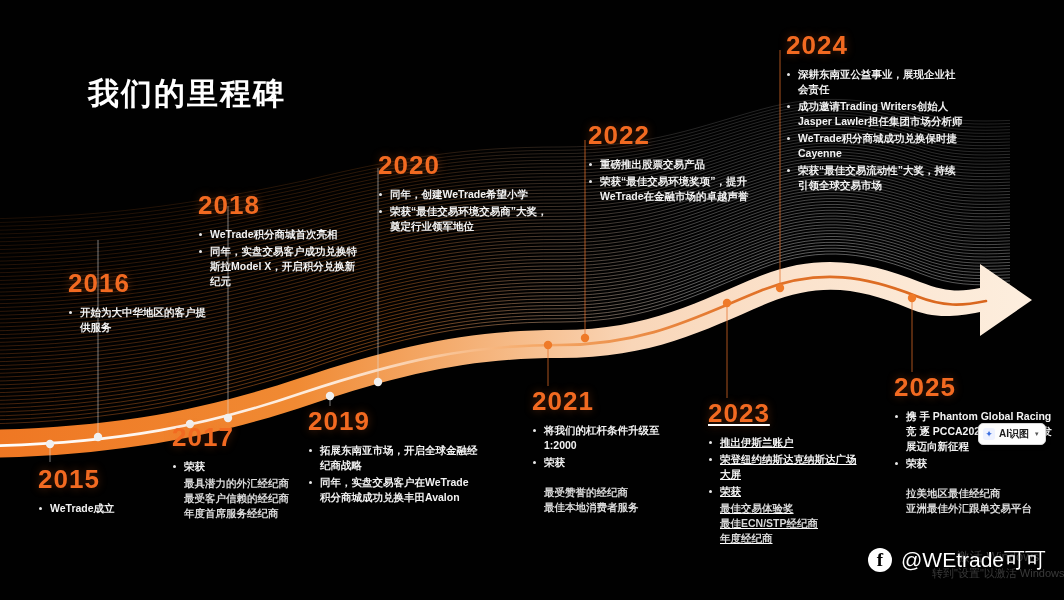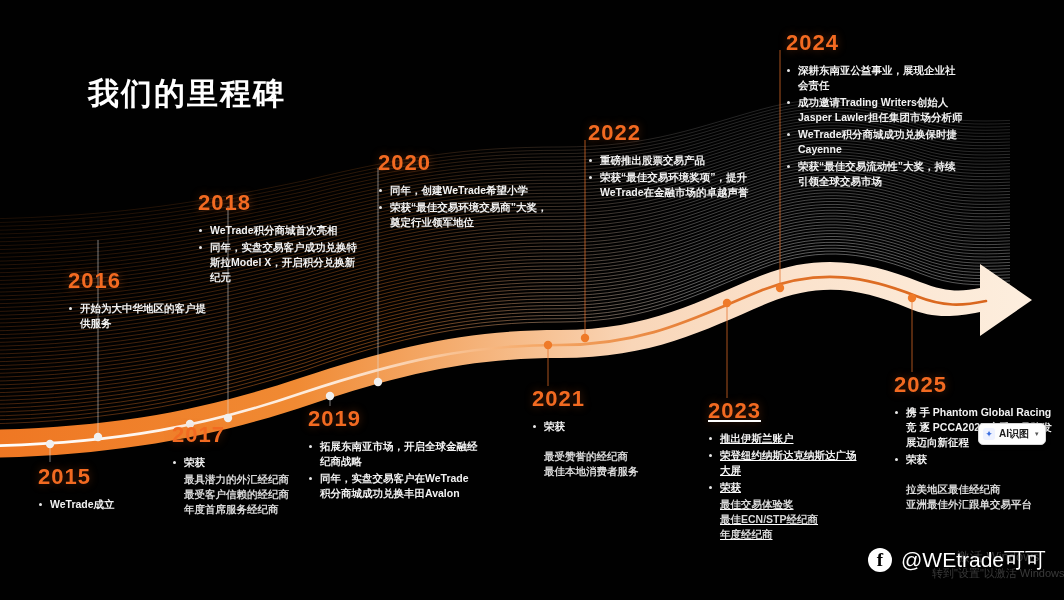--- a/index.html
+++ b/index.html
@@ -17,21 +17,21 @@
   
   #page-title{
     position:absolute;left:88px;top:73px;
     font-size:31px;font-weight:700;letter-spacing:2px;color:#ffffff;
     white-space:nowrap;
   }
 
   
   .milestone{position:absolute;}
   .year{
-    font-size:22px;font-weight:700;letter-spacing:1px;
+    font-size:26px;font-weight:700;letter-spacing:1px;
     color:#f26a21;line-height:1;margin-bottom:9px;
     text-shadow:0 0 10px rgba(242,106,33,.35);
   }
   ul.bullets{list-style:none;margin:0;padding:0;}
   ul.bullets>li{
     position:relative;padding-left:12px;margin-bottom:2px;
     font-size:10.5px;line-height:15px;color:#f2f2f2;font-weight:600;
   }
   ul.bullets>li:before{
     content:"";position:absolute;left:1px;top:6px;
@@ -273,20 +273,21 @@
     <div class="year">2020</div>
     <ul class="bullets">
       <li>同年，创建WeTrade希望小学</li>
       <li>荣获“最佳交易环境交易商”大奖，奠定行业领军地位</li>
     </ul>
   </div>
 
   <div class="milestone" style="left:532px;top:388px;width:150px;">
     <div class="year">2021</div>
     <ul class="bullets">
+      <li>将我们的杠杆条件升级至1:2000</li>
       <li>荣获</li>
     </ul>
     <div class="spacer"></div>
     <div class="subgroup">
       <div class="subline">最受赞誉的经纪商</div>
       <div class="subline">最佳本地消费者服务</div>
     </div>
   </div>
 
   <div class="milestone" style="left:588px;top:122px;width:180px;">

